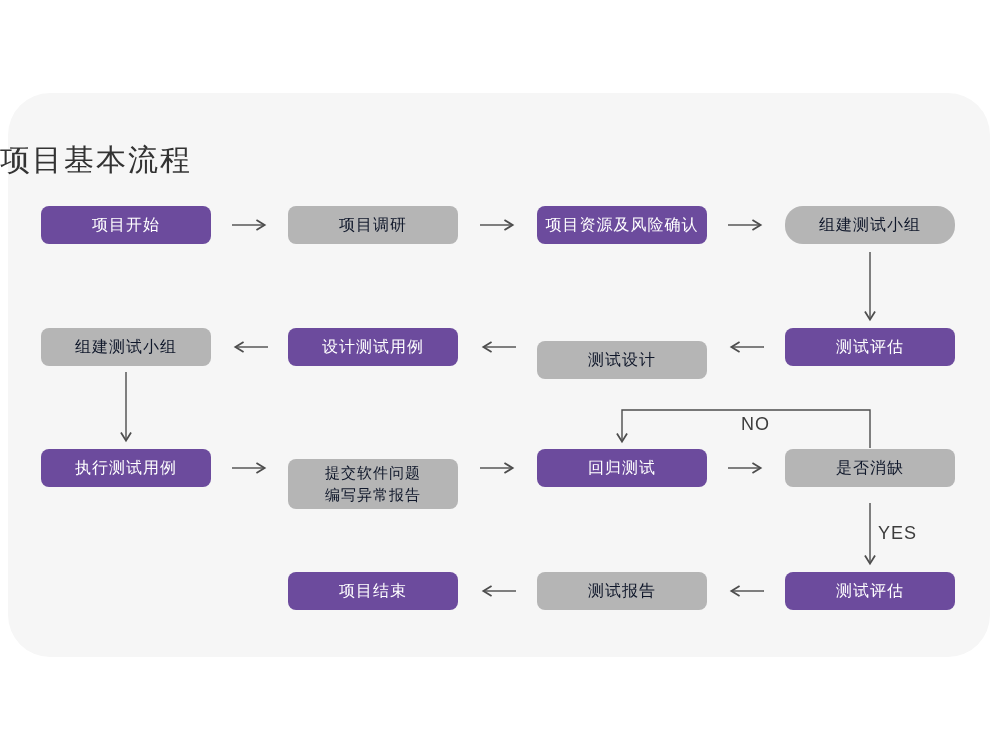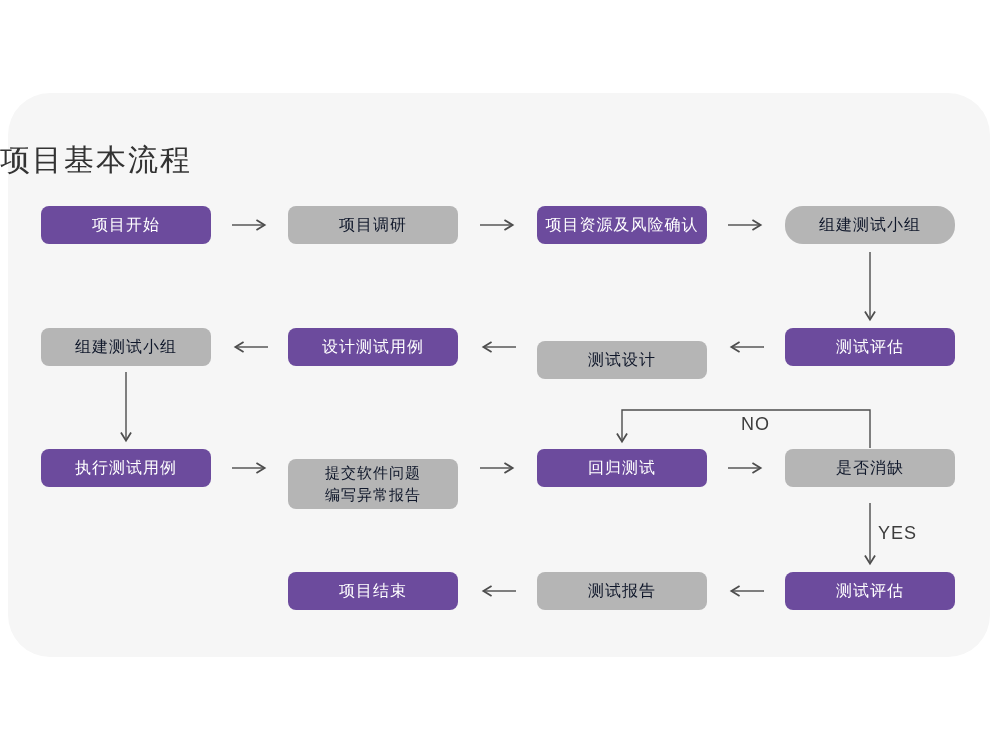--- a/index.html
+++ b/index.html
@@ -137,20 +137,20 @@
   <div class="node gray" style="left:785px; top:206px;border-radius:18px;">组建测试小组</div>
 
   <div class="node purple" style="left:785px; top:328px;">测试评估</div>
   <div class="node gray" style="left:537px; top:317px;margin-top:24px;">测试设计</div>
   <div class="node purple" style="left:288px; top:328px;">设计测试用例</div>
   <div class="node gray" style="left:41px;  top:328px;">组建测试小组</div>
 
   <div class="node purple" style="left:41px;  top:449px;">执行测试用例</div>
   <div class="node gray tall" style="left:288px; top:459px;">提交软件问题
 编写异常报告</div>
-  <div class="node purple" style="left:537px; top:449px;border-radius:7px;">回归测试</div>
+  <div class="node purple" style="left:537px; top:449px;">回归测试</div>
   <div class="node gray" style="left:785px; top:449px;">是否消缺</div>
 
   <div class="node purple" style="left:785px; top:572px;">测试评估</div>
   <div class="node gray" style="left:537px; top:572px;text-align:center;">测试报告</div>
   <div class="node purple" style="left:288px; top:572px;">项目结束</div>
 
 </div>
 
 </body></html>

